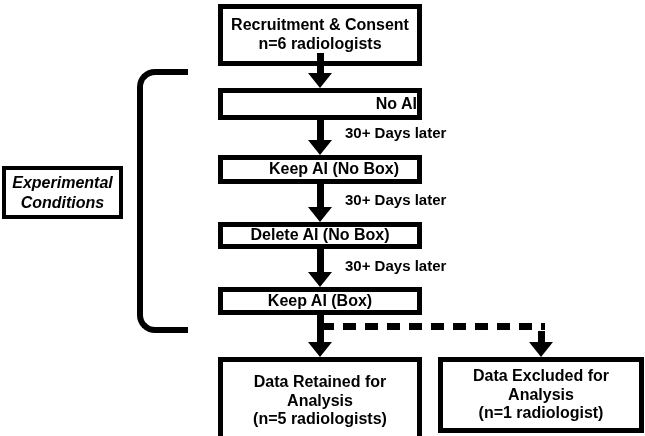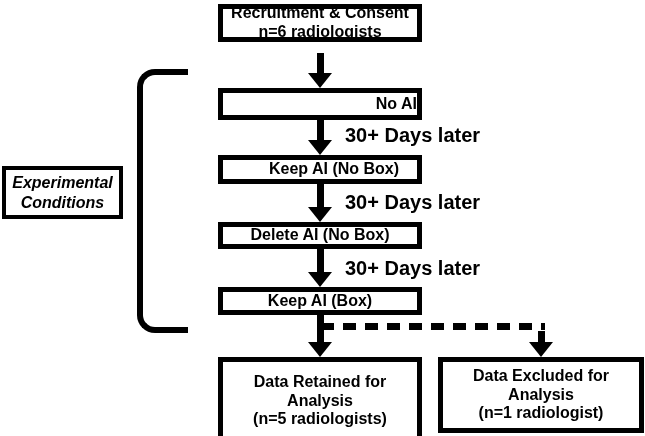--- a/index.html
+++ b/index.html
@@ -36,21 +36,21 @@
     position: absolute;
     width: 0;
     height: 0;
     border-left: 12px solid transparent;
     border-right: 12px solid transparent;
     border-top: 15px solid #000000;
   }
   .interval {
     position: absolute;
     font-weight: bold;
-    font-size: 20px;
+    font-size: 15px;
     white-space: nowrap;
   }
   .dashed-h {
     position: absolute;
     height: 7px;
     background: repeating-linear-gradient(90deg, #000000 0 13px, transparent 13px 22px);
   }
   .dashed-v {
     position: absolute;
     width: 7px;
@@ -82,21 +82,21 @@
     align-items: center;
     justify-content: center;
     text-align: left;
     font-weight: bold;
     font-style: italic;
     font-size: 16px;
     line-height: 1.2;
     white-space: nowrap;
   }
   
-  .box-recruit   { left: 218px; top: 4px;   width: 204px; height: 38px; }
+  .box-recruit   { left: 218px; top: 4px;   width: 204px; height: 62px; }
   .box-noai      { left: 218px; top: 88px;  width: 204px; height: 32px; align-items: flex-end; }
   .box-keepnobox { left: 218px; top: 155px; width: 204px; height: 29px; padding-left: 28px; }
   .box-delete    { left: 218px; top: 222px; width: 204px; height: 27px; }
   .box-keepbox   { left: 218px; top: 287px; width: 204px; height: 28px; text-align: center; }
   .box-retained  { left: 218px; top: 357px; width: 204px; height: 88px; }
   .box-excluded  { left: 438px; top: 357px; width: 206px; height: 76px; }
 </style>
 </head>
 <body>
 

